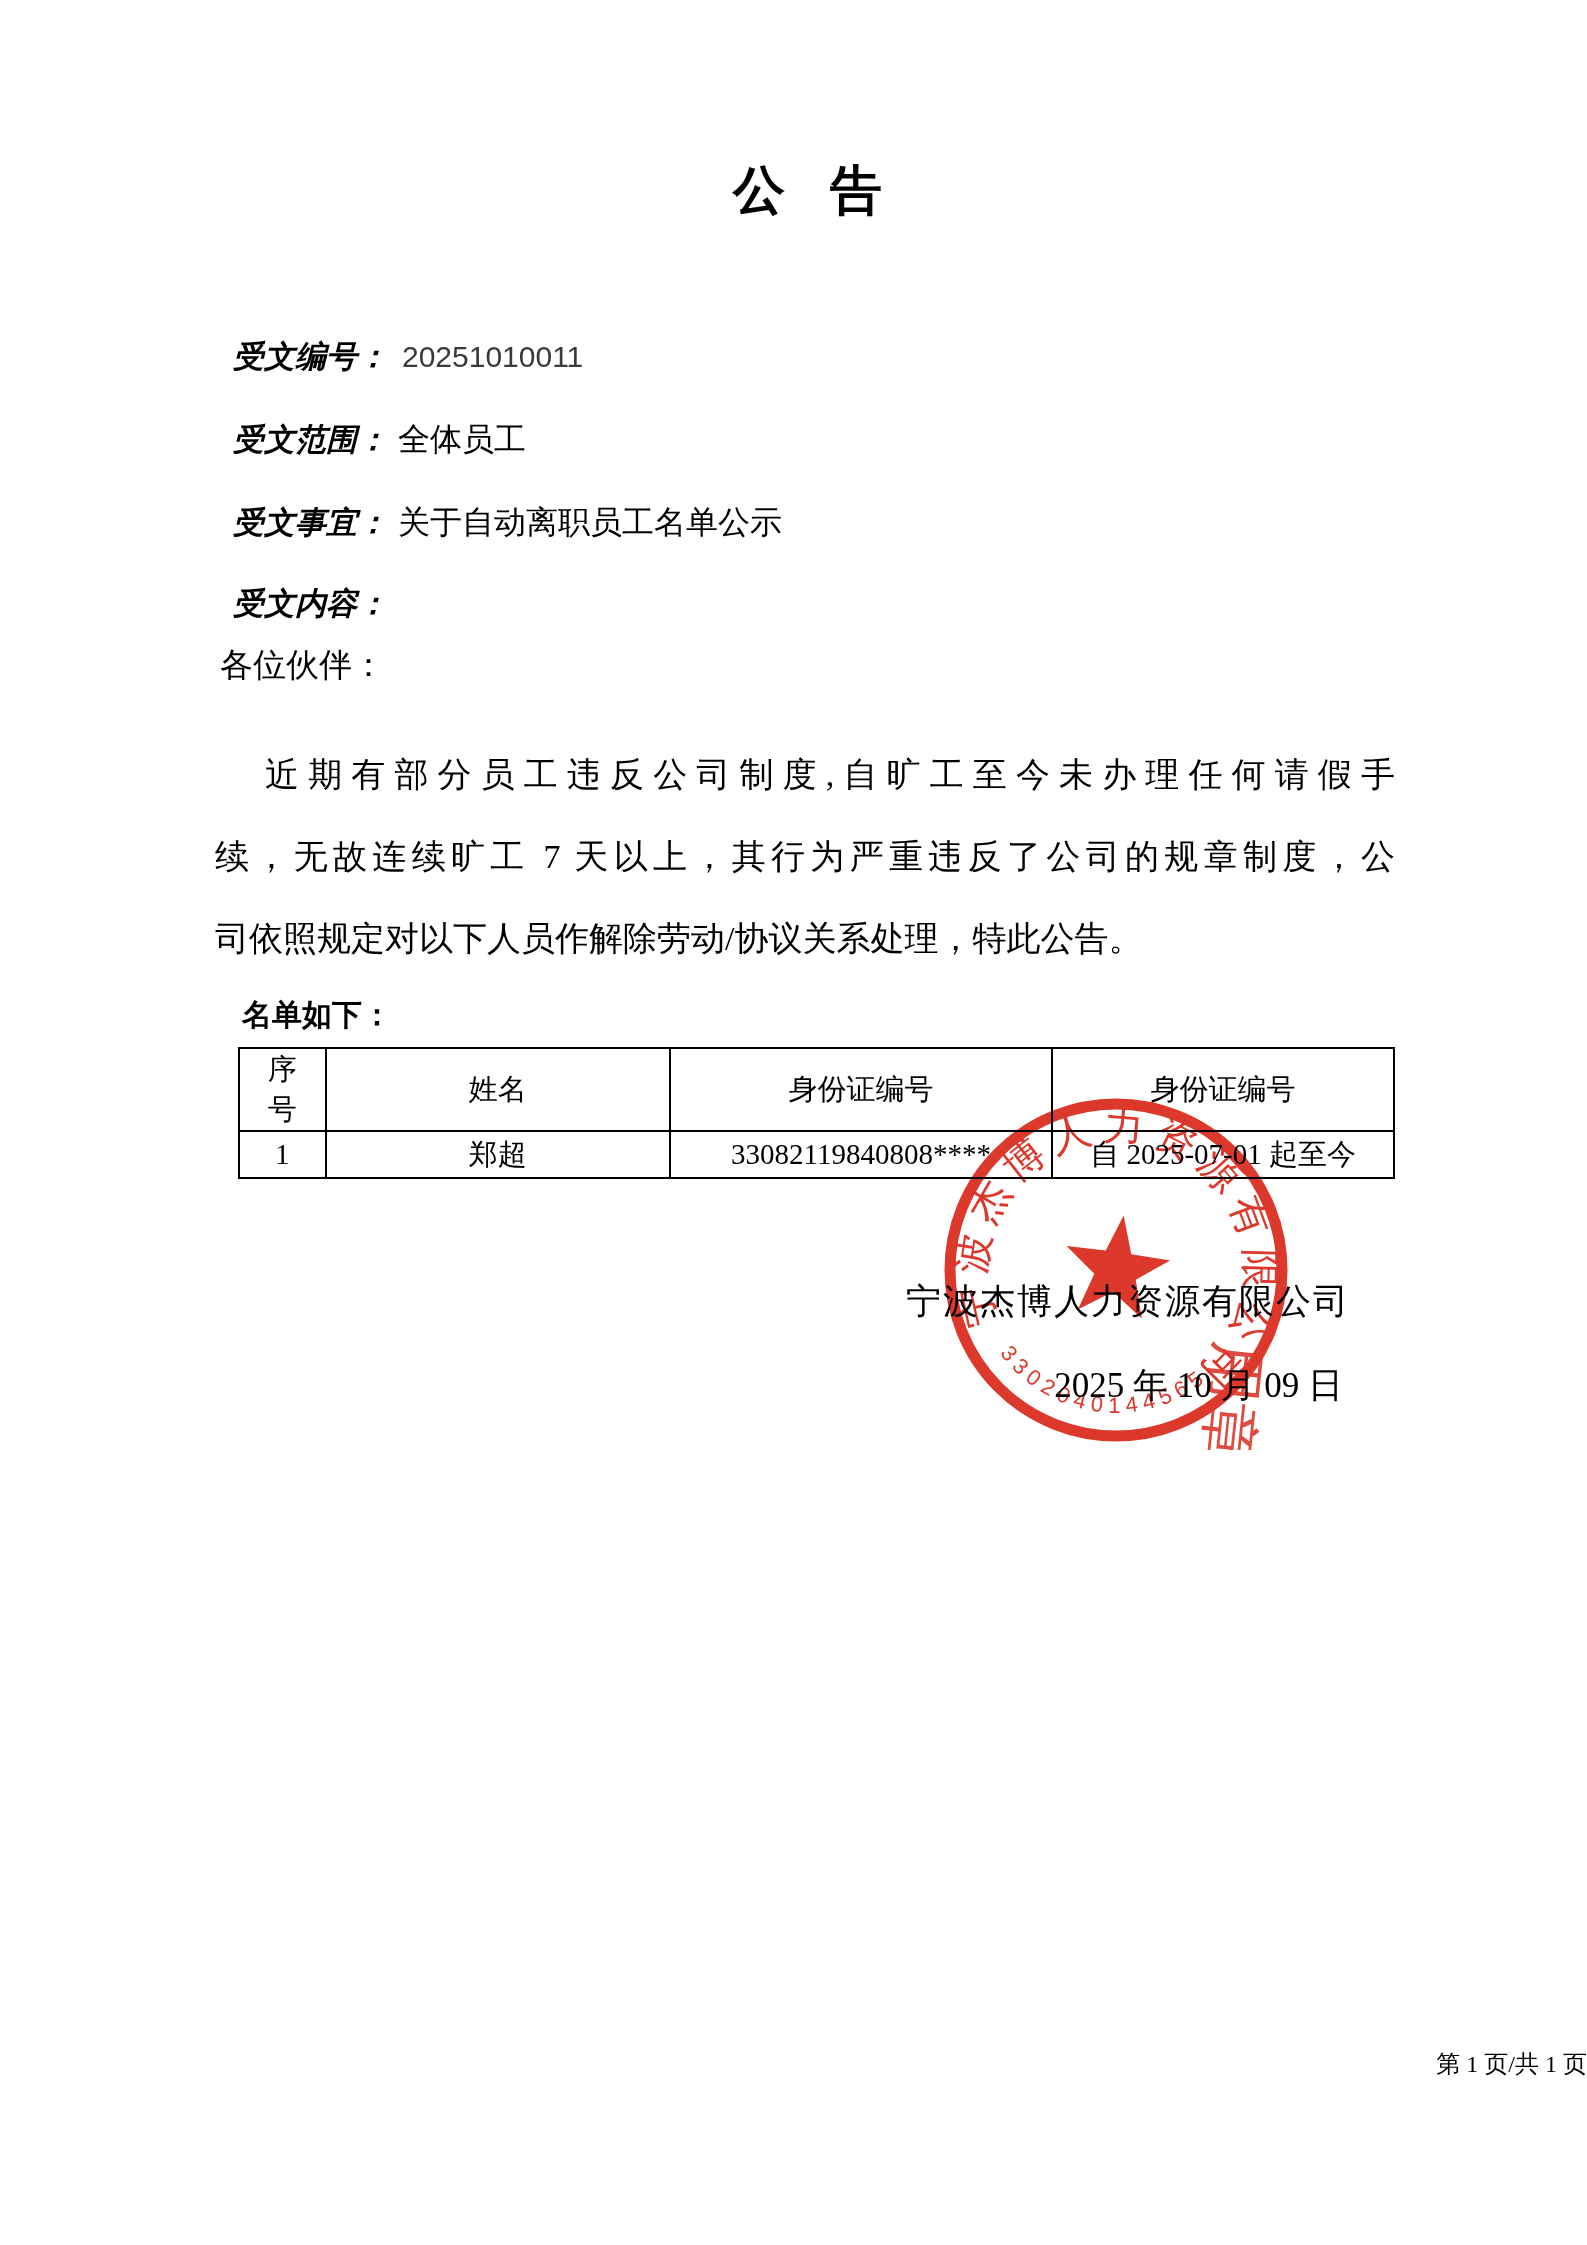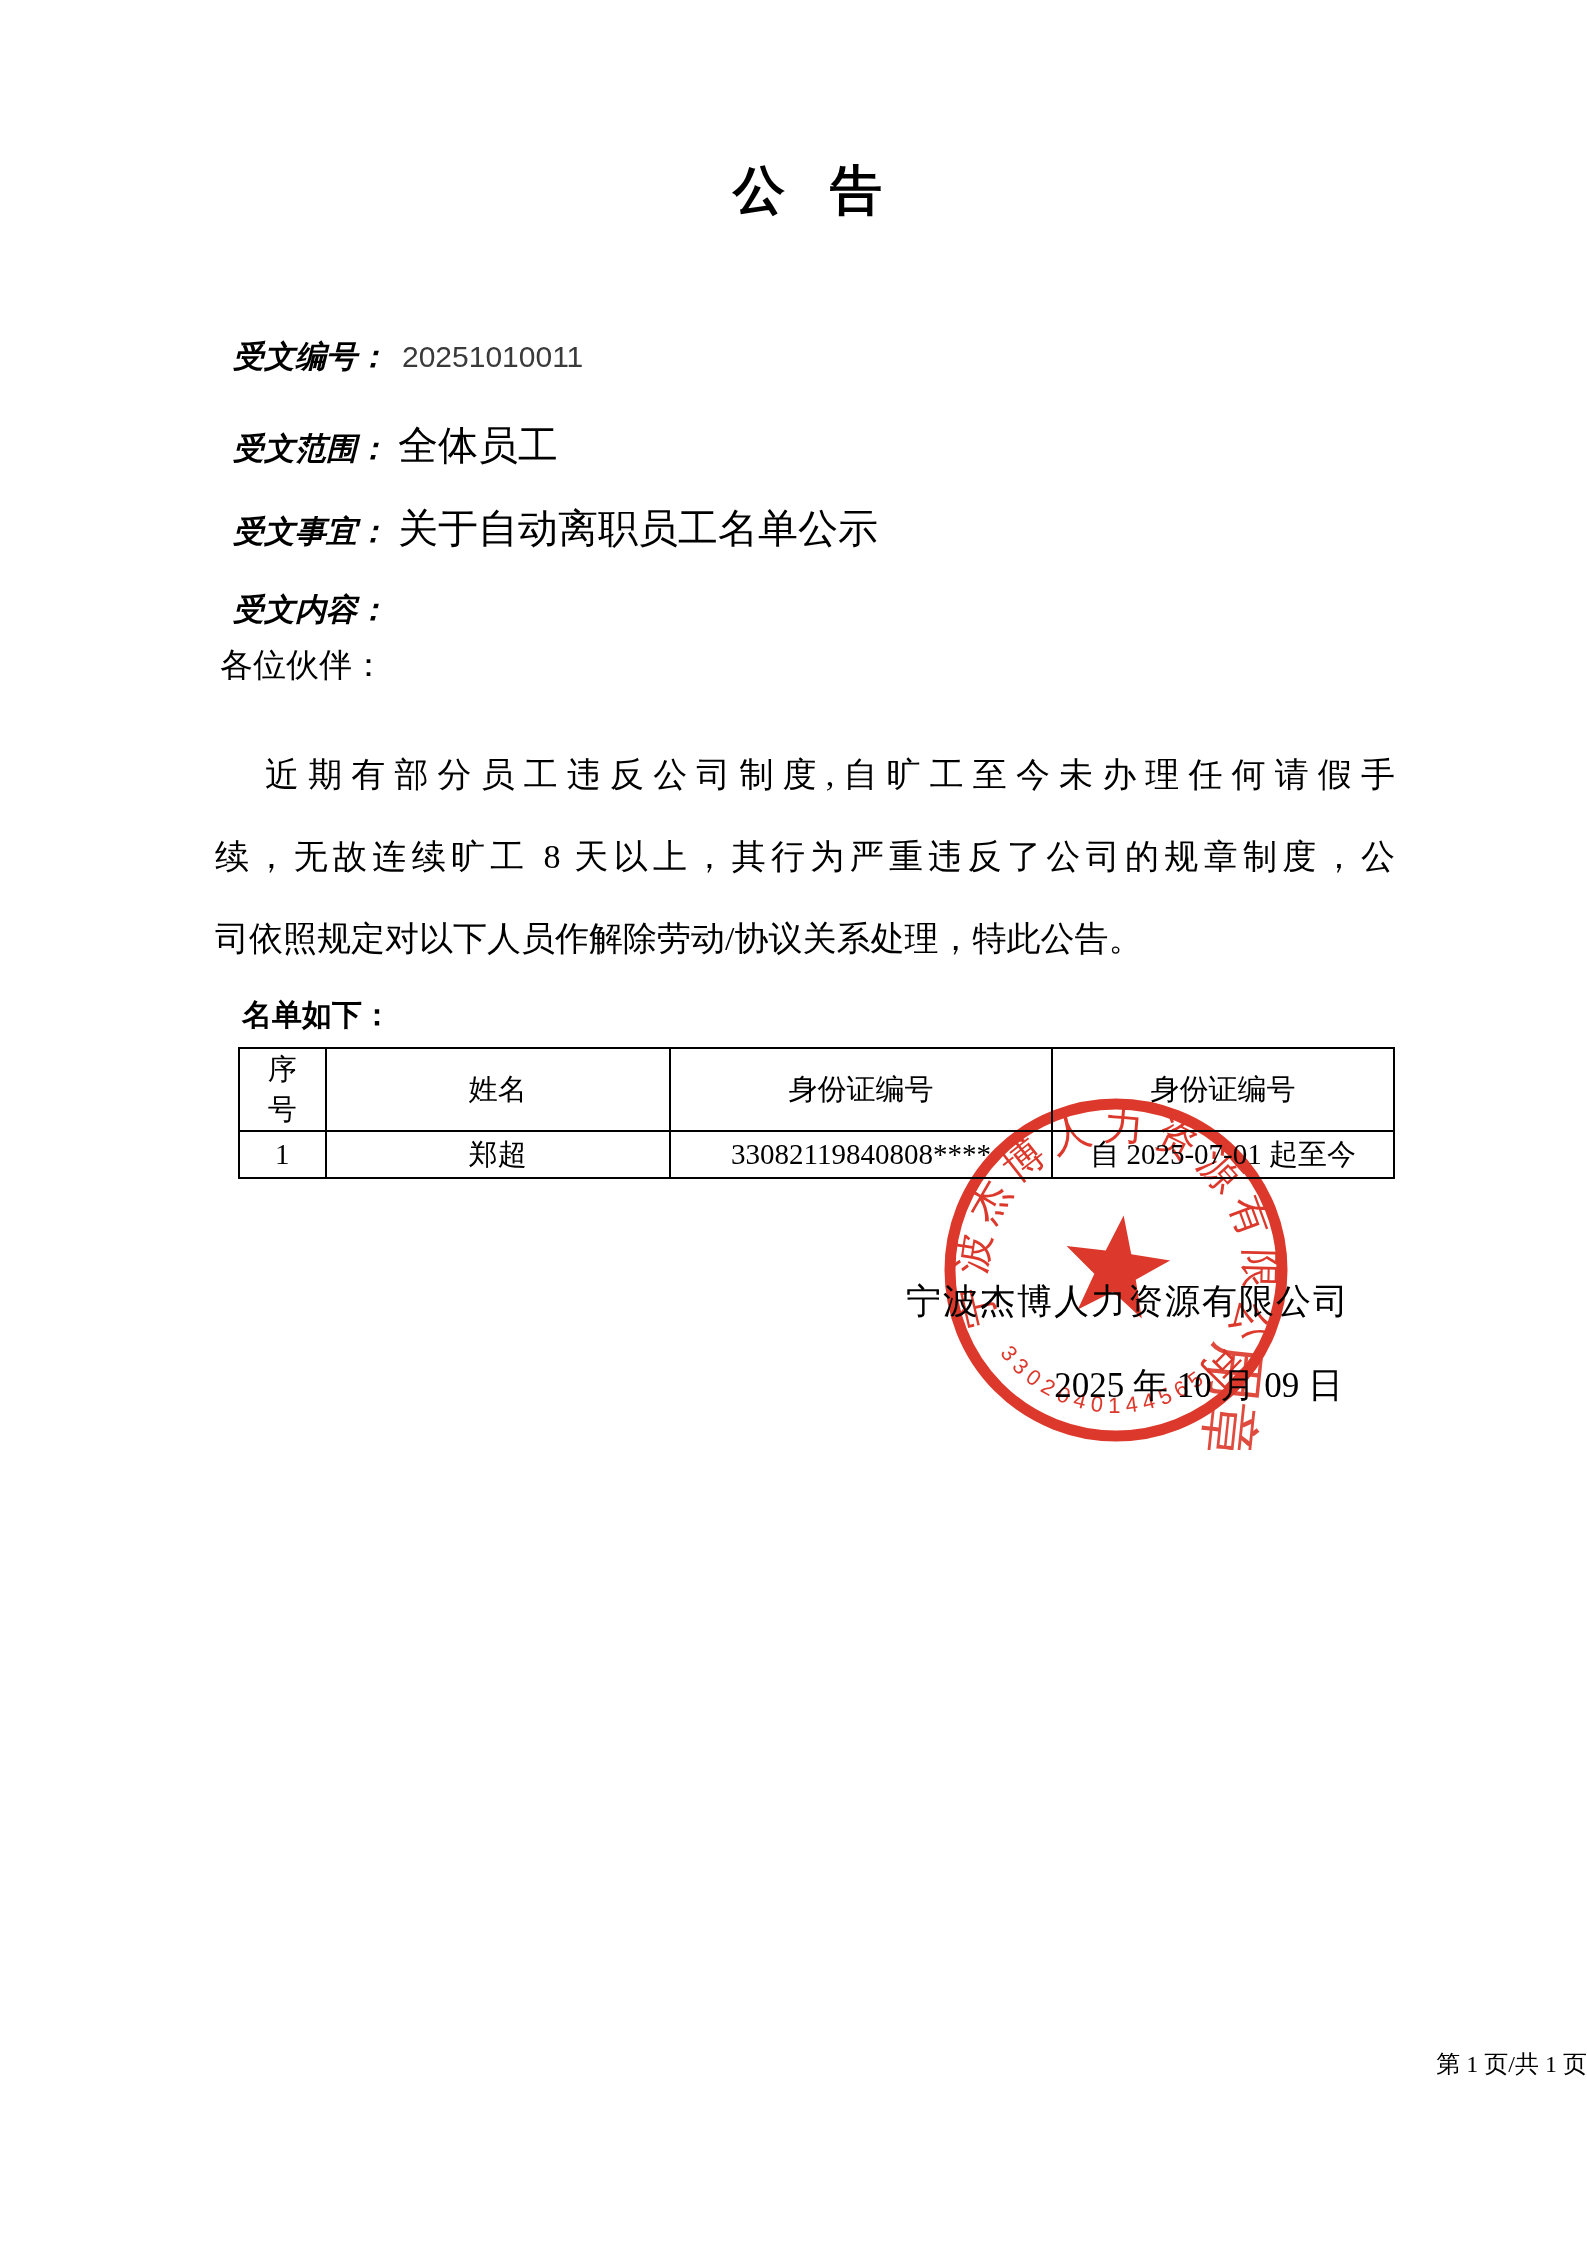--- a/index.html
+++ b/index.html
@@ -21,21 +21,21 @@
     text-align: center;
     font-size: 52px;
     font-weight: bold;
     word-spacing: 28px;
     letter-spacing: 2px;
     padding-left: 30px;
   }
 
   .field-row { position: absolute; left: 233px; white-space: nowrap; }
   .field-row .lbl { font-weight: bold; font-size: 31px; font-style: italic; }
-  .field-row .val { font-size: 40px; margin-left: 10px; }
+  .field-row .val { font-size: 32px; margin-left: 10px; }
   .field-row .val-num {
     font-family: "Liberation Sans", "DejaVu Sans", sans-serif;
     font-size: 30px; color: #3a3a3a; margin-left: 14px; margin-top: 20px;
   }
   #f0 { top: 336px; }
   #f1 { top: 418px; }
   #f2 { top: 501px; }
   #f3 { top: 583px; }
 
   .salutation { position: absolute; left: 220px; top: 643px; font-size: 33px; }
@@ -112,21 +112,21 @@
     <span class="lbl">受文事宜：</span><span class="val">关于自动离职员工名单公示</span>
   </div>
   <div class="field-row" id="f3">
     <span class="lbl">受文内容：</span><span class="val"></span>
   </div>
 
   <div class="salutation">各位伙伴：</div>
 
   <div class="para">
     <div class="pline first">近期有部分员工违反公司制度,自旷工至今未办理任何请假手</div>
-    <div class="pline">续，无故连续旷工 8 天以上，其行为严重违反了公司的规章制度，公</div>
+    <div class="pline">续，无故连续旷工 7 天以上，其行为严重违反了公司的规章制度，公</div>
     <div class="pline last">司依照规定对以下人员作解除劳动/协议关系处理，特此公告。</div>
   </div>
 
   <div class="list-intro">名单如下：</div>
 
   <table class="roster">
     <colgroup>
       <col class="c-idx">
         <col class="c-name">
         <col class="c-id">

